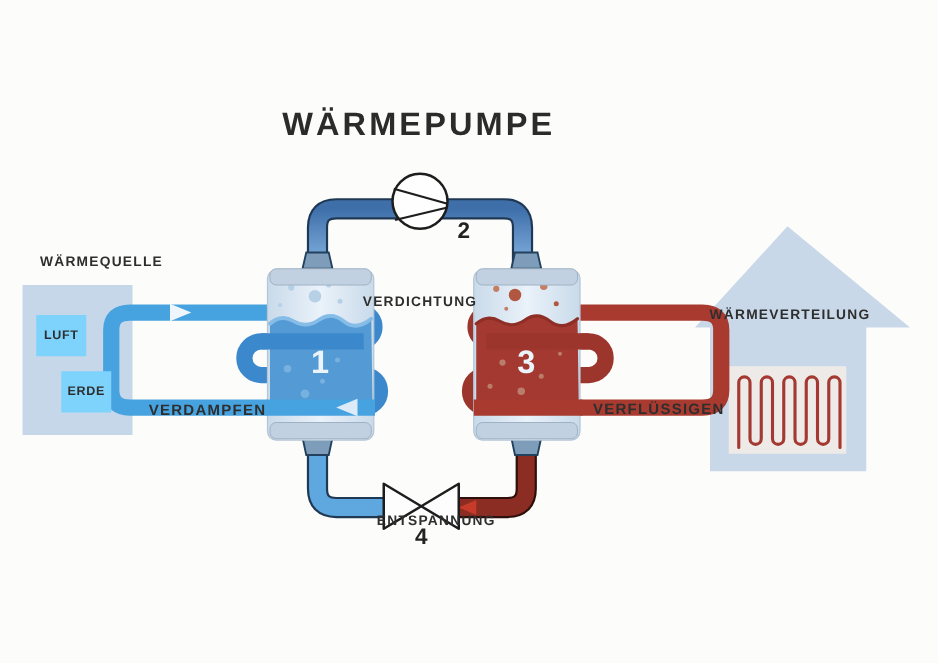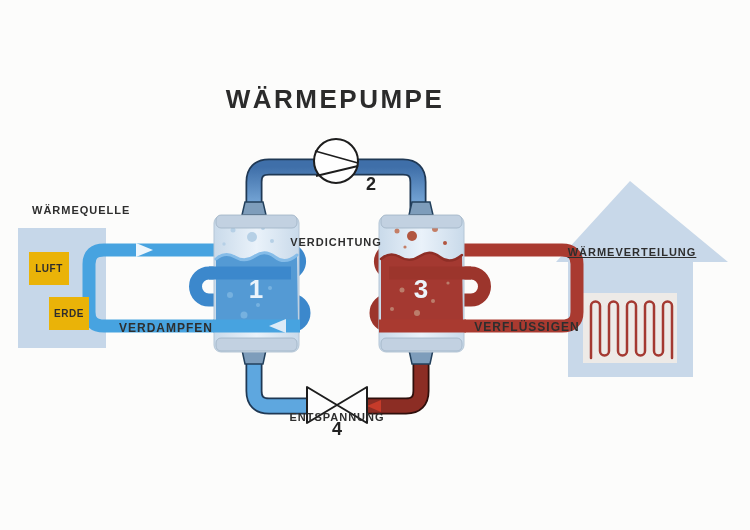--- a/index.html
+++ b/index.html
@@ -33,21 +33,21 @@
     transform:translateX(-50%);white-space:nowrap;
   }
   .vessel-num{
     position:absolute;
     font-weight:700;font-size:26px;color:#ecf4fb;
     transform:translateX(-50%);white-space:nowrap;
   }
   .item-box{
     position:absolute;
     width:40px;height:33px;
-    background:#eab308;
+    background:#7dd3fc;
     display:flex;align-items:center;justify-content:center;
     font-weight:700;font-size:10px;letter-spacing:0.5px;color:#2e2e2e;
   }
 </style>
 </head>
 <body>
 
 <div class="stage">
 
 <svg width="750" height="530" viewBox="0 0 750 530">
@@ -163,29 +163,29 @@
     <polygon points="367,387 367,423 337,405" fill="#fdfdfd" stroke="#1d1d1d" stroke-width="2"></polygon>
   </g>
 
   <polygon points="136,243 153,250 136,257" fill="#eef6fc"></polygon>
 </svg>
 
 <div class="title">WÄRMEPUMPE</div>
 
 <div class="lbl" style="left:16px;top:204px;margin-left:16px;">WÄRMEQUELLE</div>
 
-<div class="lbl centered" style="left:632px;top:206px;text-decoration:underline;">WÄRMEVERTEILUNG</div>
+<div class="lbl centered" style="left:632px;top:206px;">WÄRMEVERTEILUNG</div>
 
 <div class="lbl centered" style="left:166px;top:281px;font-size:12px;text-align:center;">VERDAMPFEN</div>
 
 <div class="lbl centered" style="left:336px;top:196px;">VERDICHTUNG</div>
 
 <div class="lbl centered" style="left:527px;top:280px;font-size:12px;">VERFLÜSSIGEN</div>
 
-<div class="lbl centered" style="left:337px;top:371px;">ENTSPANNUNG</div>
+<div class="lbl centered" style="left:349px;top:371px;">ENTSPANNUNG</div>
 
 <div class="vessel-num" style="left:256px;top:274px;">1</div>
 
 <div class="stage-num" style="left:371px;top:174px;">2</div>
 
 <div class="vessel-num" style="left:421px;top:274px;">3</div>
 
 <div class="stage-num" style="left:337px;top:419px;">4</div>
 
 <div class="item-box" style="left:29px;top:252px;">LUFT</div>

